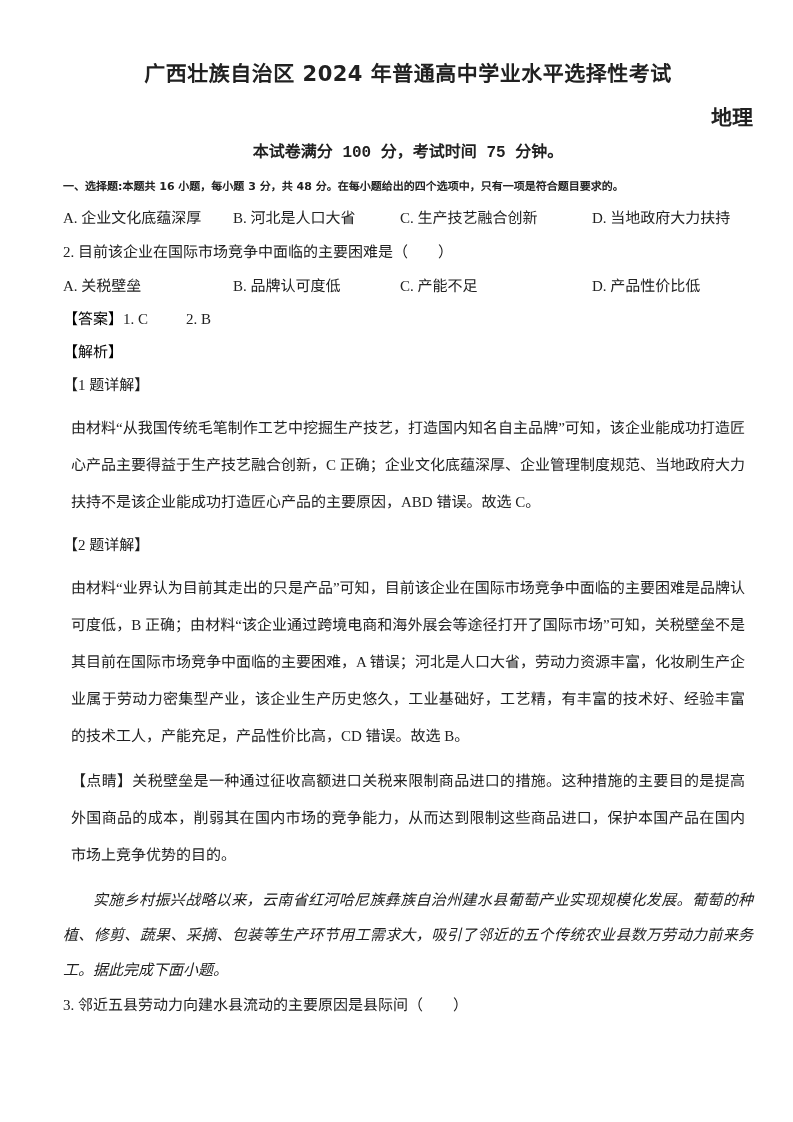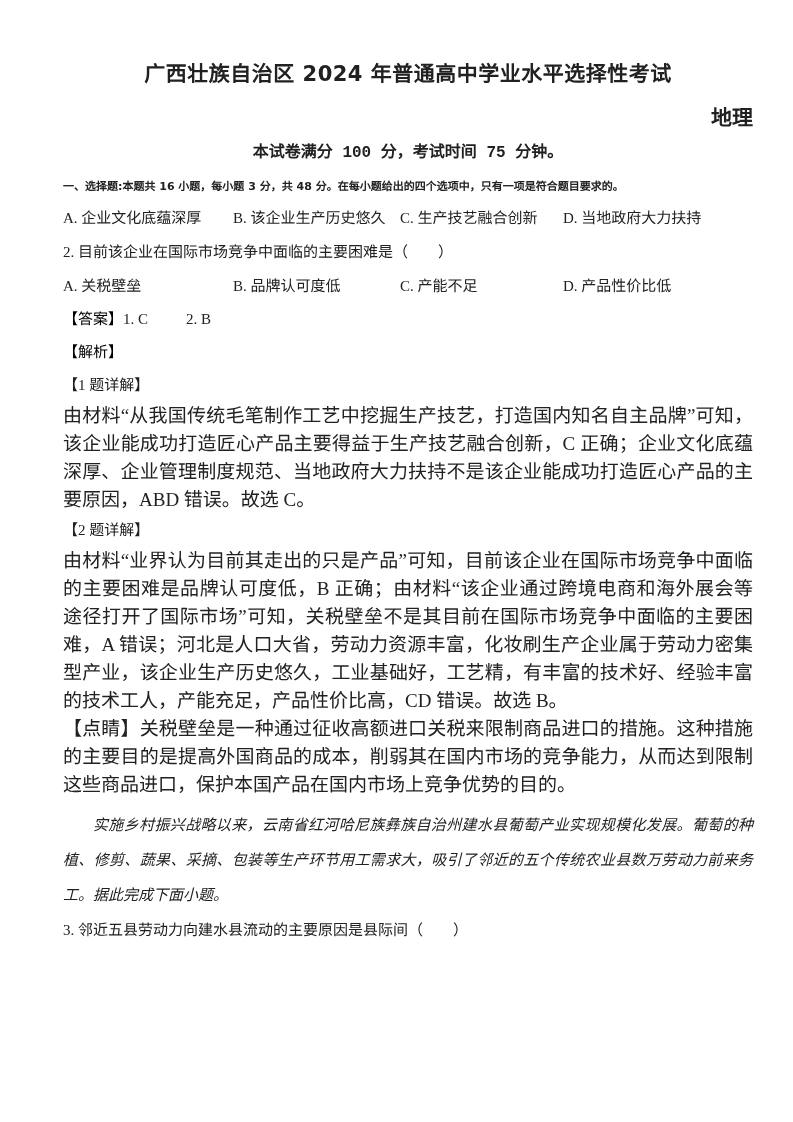--- a/index.html
+++ b/index.html
@@ -36,42 +36,42 @@
     margin: 9px 0 0;
     font-size: 15px; line-height: 35px;
     font-style: italic;
     text-indent: 2em; text-align: justify;
   }
   .qline  { margin: 0; font-size: 15px; line-height: 34px; }
   .opts   { margin: 0; font-size: 15px; line-height: 34px; display: flex; justify-content: center; }
   .opts .opt:nth-child(1) { width: 170px; }
   .opts .opt:nth-child(2) { width: 167px; }
   .opts .opt:nth-child(3) { width: 163px; }
-  .opts .opt:nth-child(4) { flex: 1; }
+  .opts .opt:nth-child(4) { flex: 1; margin-left: 29px; }
   .ansline { margin: 0; font-size: 15px; line-height: 33px; }
   .ans-item + .ans-item { margin-left: 38px; }
   .blue { color: #000000; }
   .detail-heading { margin: 0; font-size: 15px; line-height: 33px; }
-  .exp  { margin: 0; font-size: 19px; line-height: 28px; text-align: justify; }
+  .exp  { margin: 8px; font-size: 15px; line-height: 37px; text-align: justify; }
 </style>
 </head>
 <body>
 
 <div class="doc">
 
   <h1 class="title">广西壮族自治区 2024 年普通高中学业水平选择性考试</h1>
   <h2 class="subject">地理</h2>
   <p class="exam-info">本试卷满分 100 分，考试时间 75 分钟。</p>
 
   <p class="section-heading">一、选择题:本题共 16 小题，每小题 3 分，共 48 分。在每小题给出的四个选项中，只有一项是符合题目要求的。</p>
 
 
   <p class="opts">
     <span class="opt">A. 企业文化底蕴深厚</span>
-    <span class="opt">B. 该企业生产历史悠久</span>
+    <span class="opt">B. 河北是人口大省</span>
     <span class="opt">C. 生产技艺融合创新</span>
     <span class="opt">D. 当地政府大力扶持</span>
   </p>
 
   <p class="qline">2. 目前该企业在国际市场竞争中面临的主要困难是（　　）</p>
   <p class="opts">
     <span class="opt">A. 关税壁垒</span>
     <span class="opt">B. 品牌认可度低</span>
     <span class="opt">C. 产能不足</span>
     <span class="opt">D. 产品性价比低</span>

